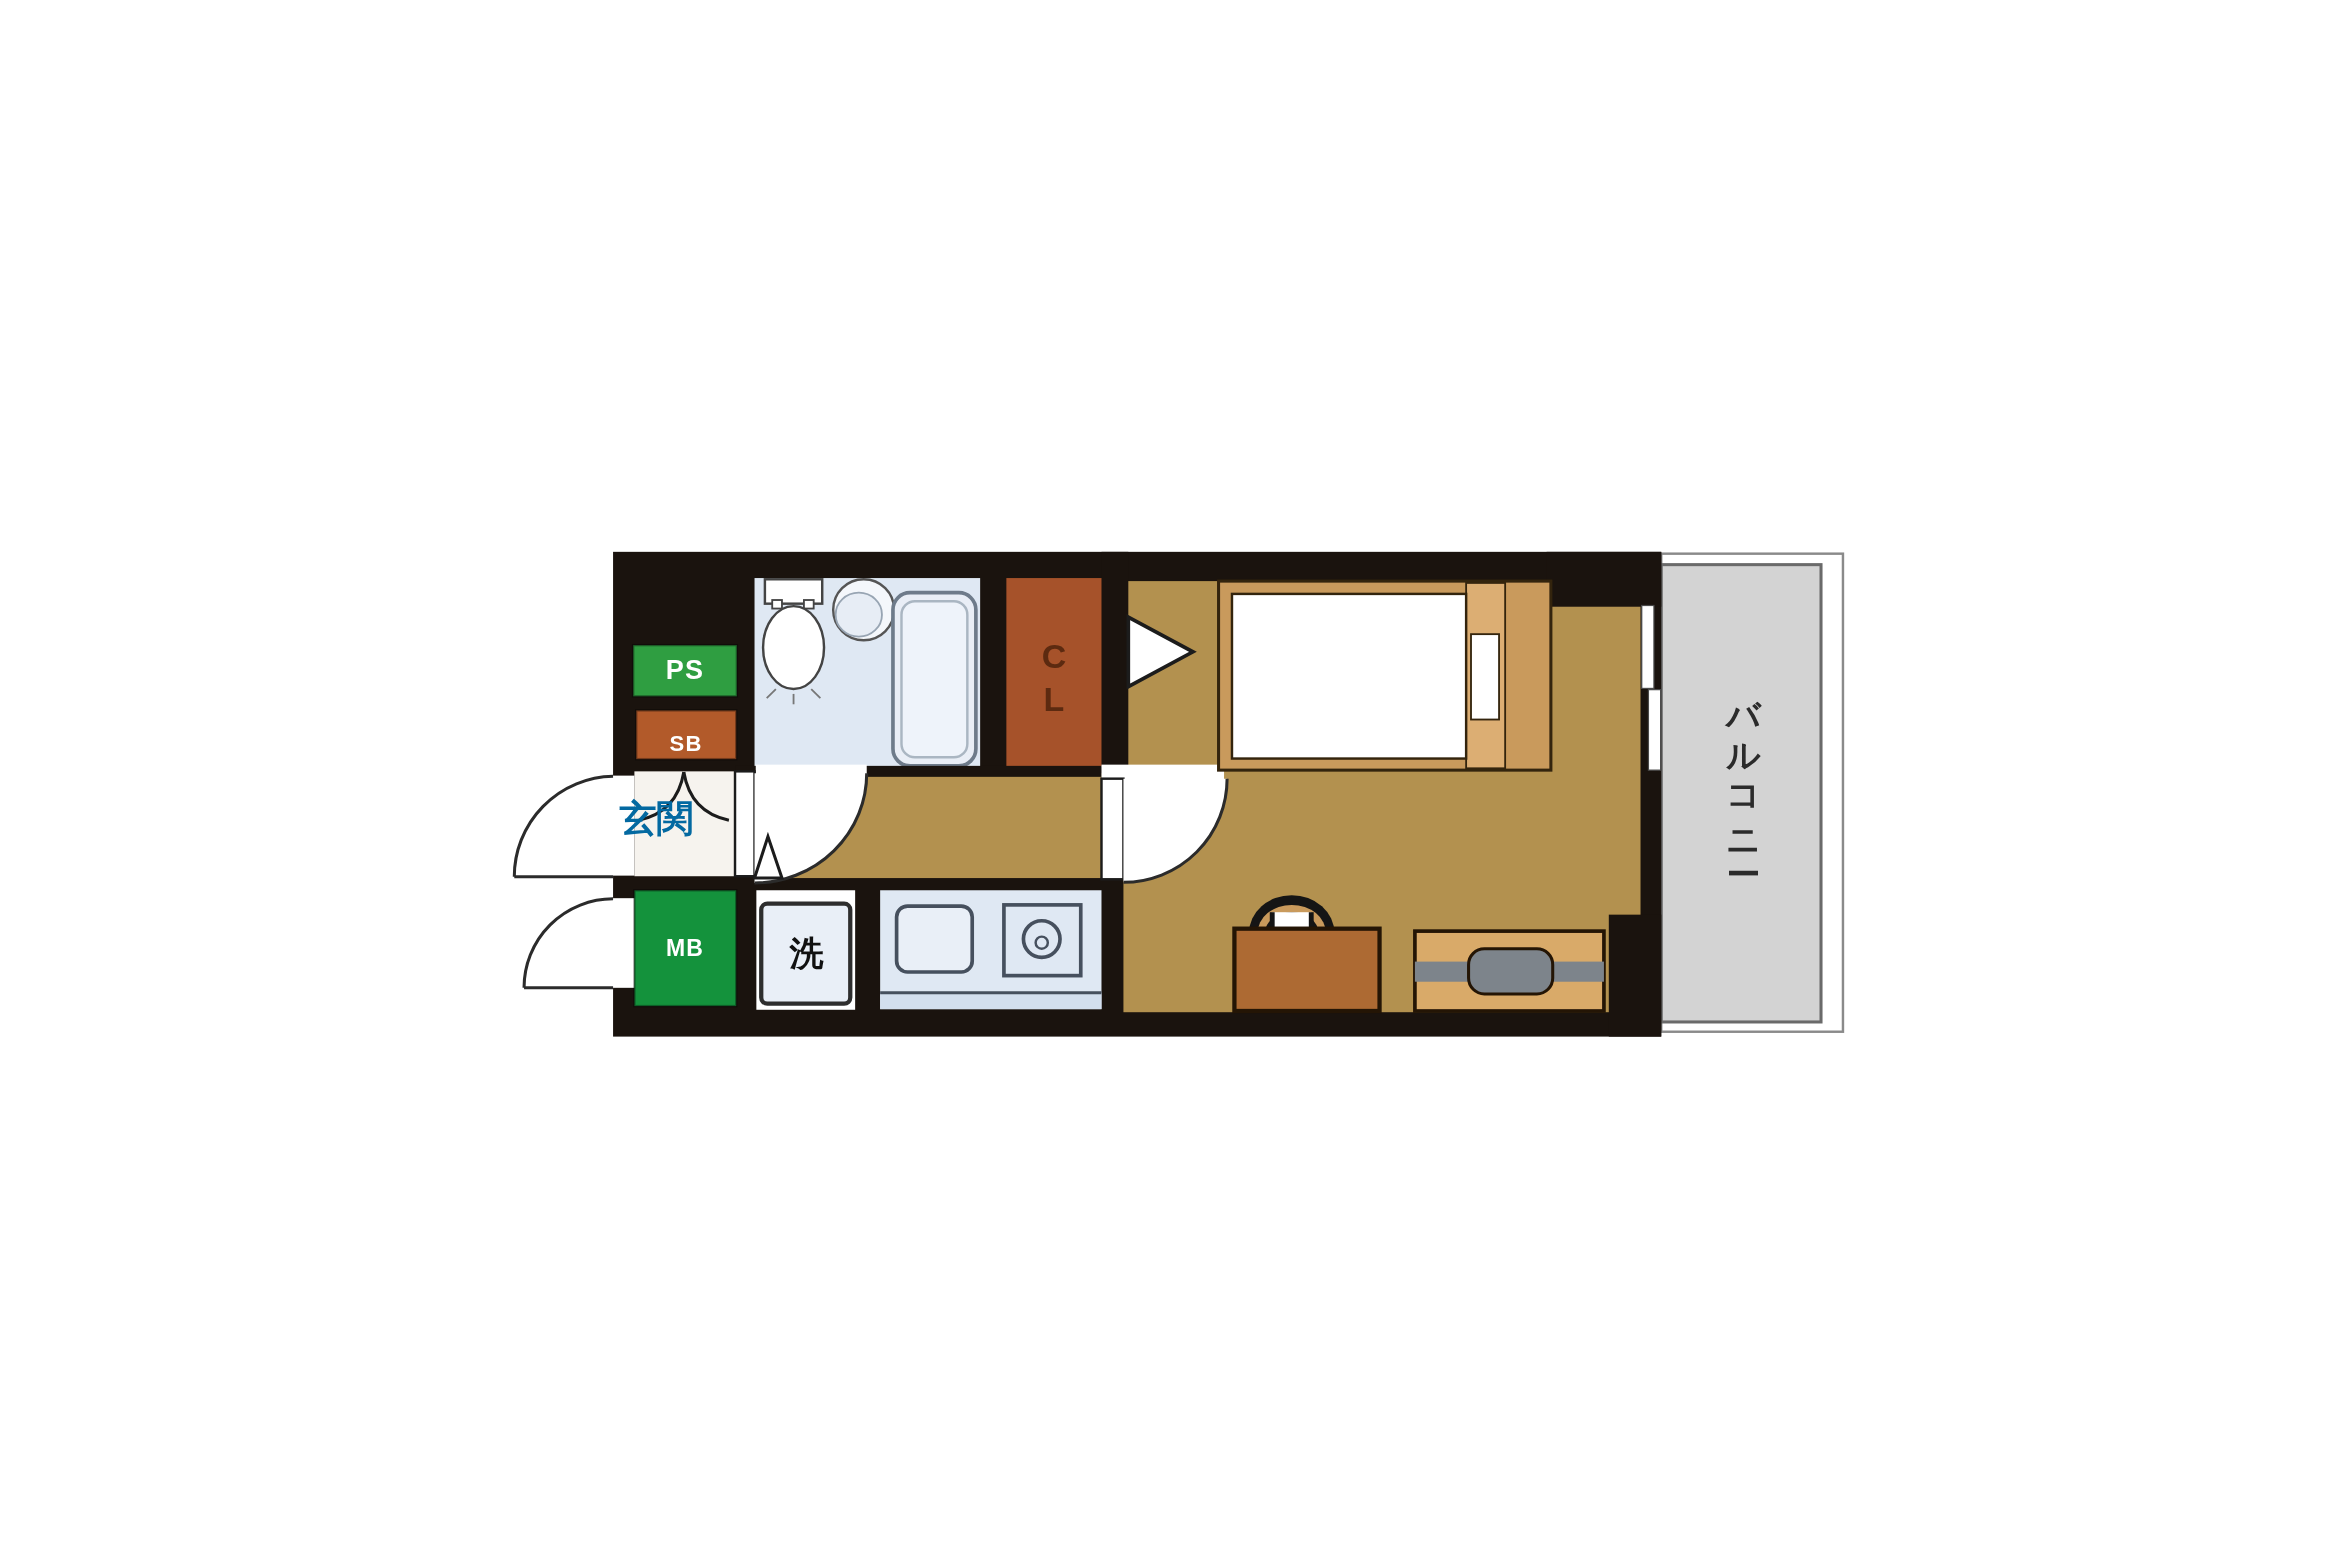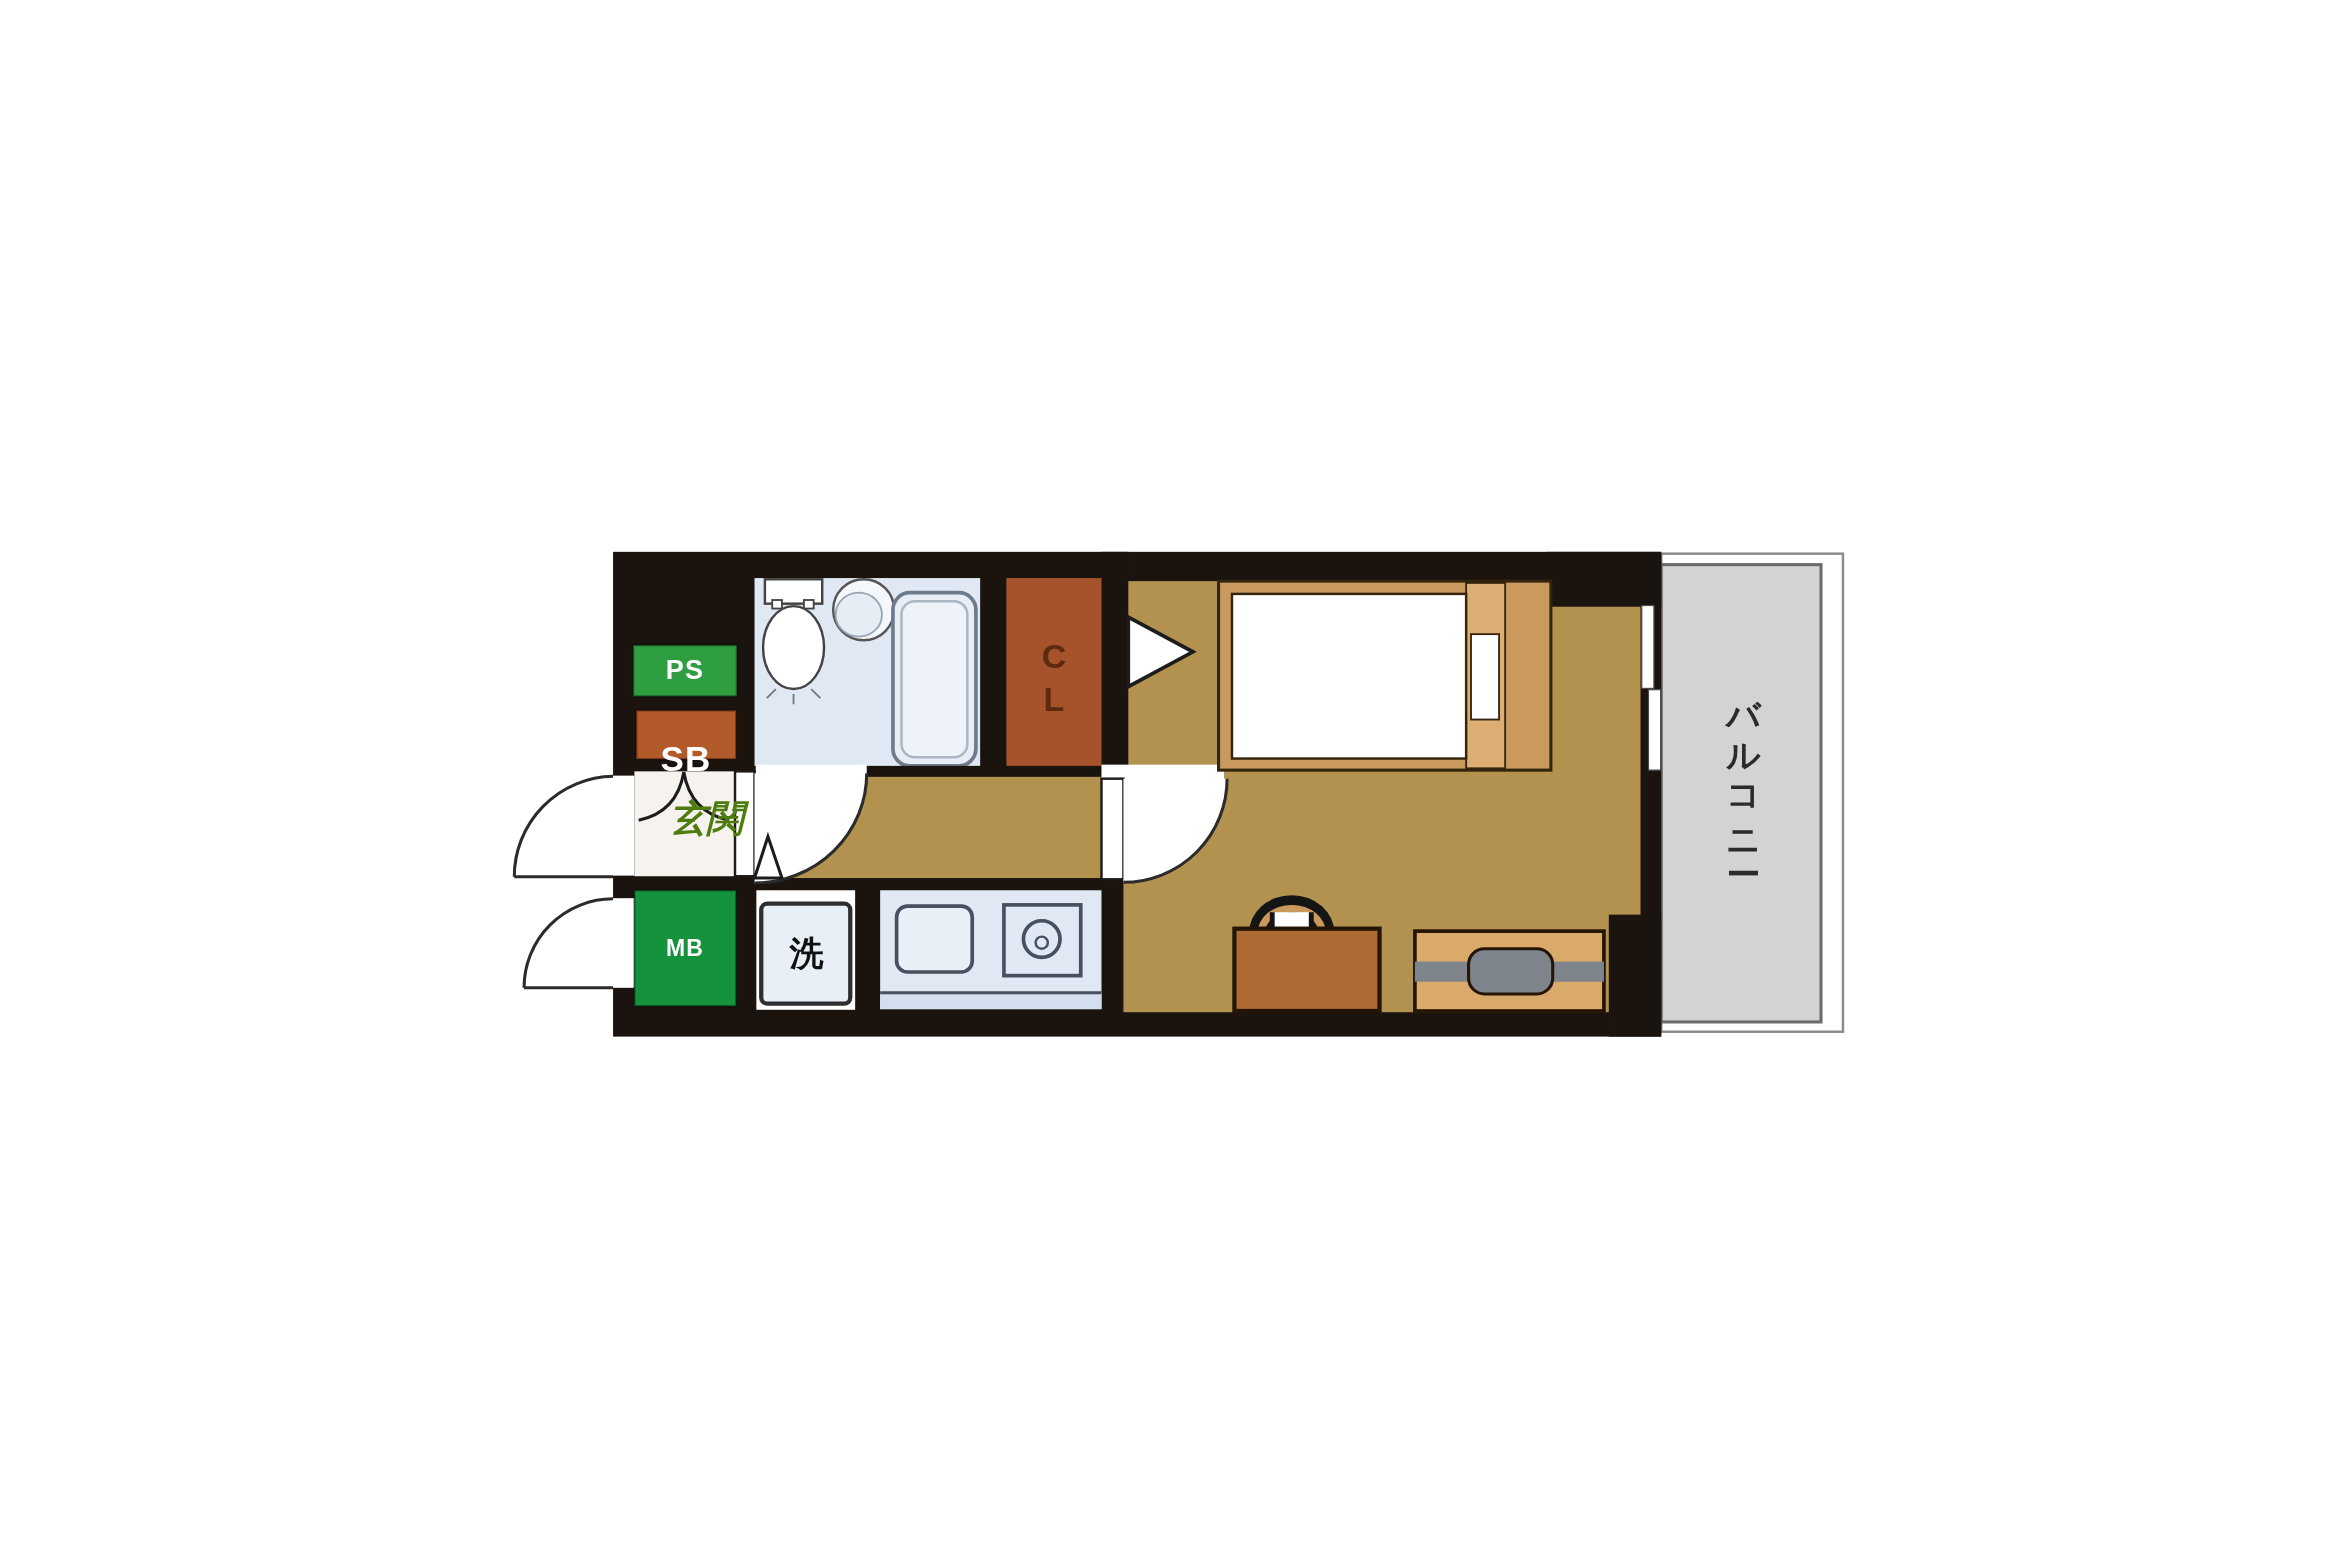--- a/index.html
+++ b/index.html
@@ -4,22 +4,22 @@
 <style>
   html,body{margin:0;padding:0;background:#ffffff;}
   #canvas{position:relative;width:2342px;height:1173px;background:#ffffff;overflow:hidden;
           font-family:"Liberation Sans", sans-serif;border-radius:27px;}
   #plan-svg{position:absolute;left:0;top:0;}
   .lbl{position:absolute;display:flex;align-items:center;justify-content:center;
        font-family:"Liberation Sans", sans-serif;font-weight:bold;text-align:center;}
   .lbl-white{color:#ffffff;}
   .lbl-dark{color:#111111;}
   #ps-label{left:633px;top:645px;width:104px;height:51px;font-size:27px;letter-spacing:1.2px;}
-  #sb-label{left:636px;top:734px;width:100px;height:49px;font-size:35px;letter-spacing:1.2px;text-align:right;}
-  #genkan-label{left:656px;top:782px;width:101px;height:73px;font-size:37px;color:#4d7c0f;font-style:italic;}
+  #sb-label{left:636px;top:719px;width:100px;height:49px;font-size:22px;letter-spacing:1.2px;text-align:right;}
+  #genkan-label{left:606px;top:782px;width:101px;height:73px;font-size:37px;color:#0369a1;}
   #mb-label{left:634px;top:890px;width:102px;height:116px;font-size:23px;letter-spacing:1.2px;}
   #laundry-label{left:759px;top:904px;width:95px;height:100px;font-size:34px;color:#111;}
   #closet-label{left:1006px;top:603px;width:96px;height:149px;font-size:34px;color:#5c2a10;
                 white-space:pre;line-height:1.25;}
   #balcony-label{left:1689px;top:592px;width:110px;height:354px;font-size:34px;color:#2b2b2b;
                  writing-mode:vertical-rl;letter-spacing:6.1px;font-weight:bold;}
 </style>
 </head>
 <body>
 

